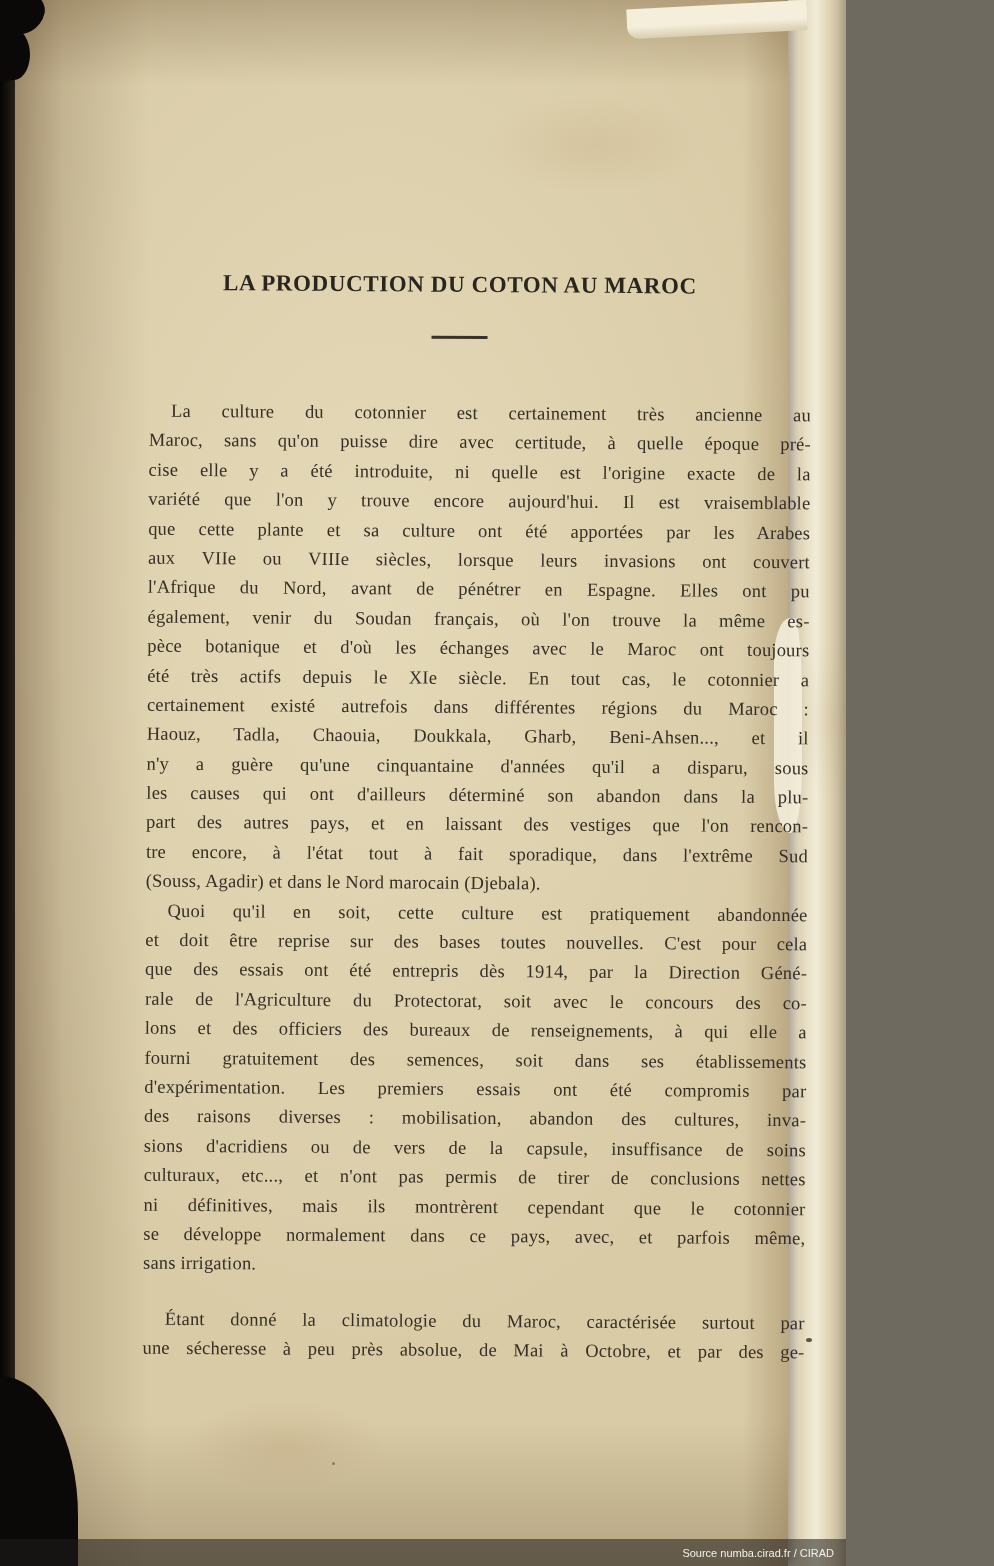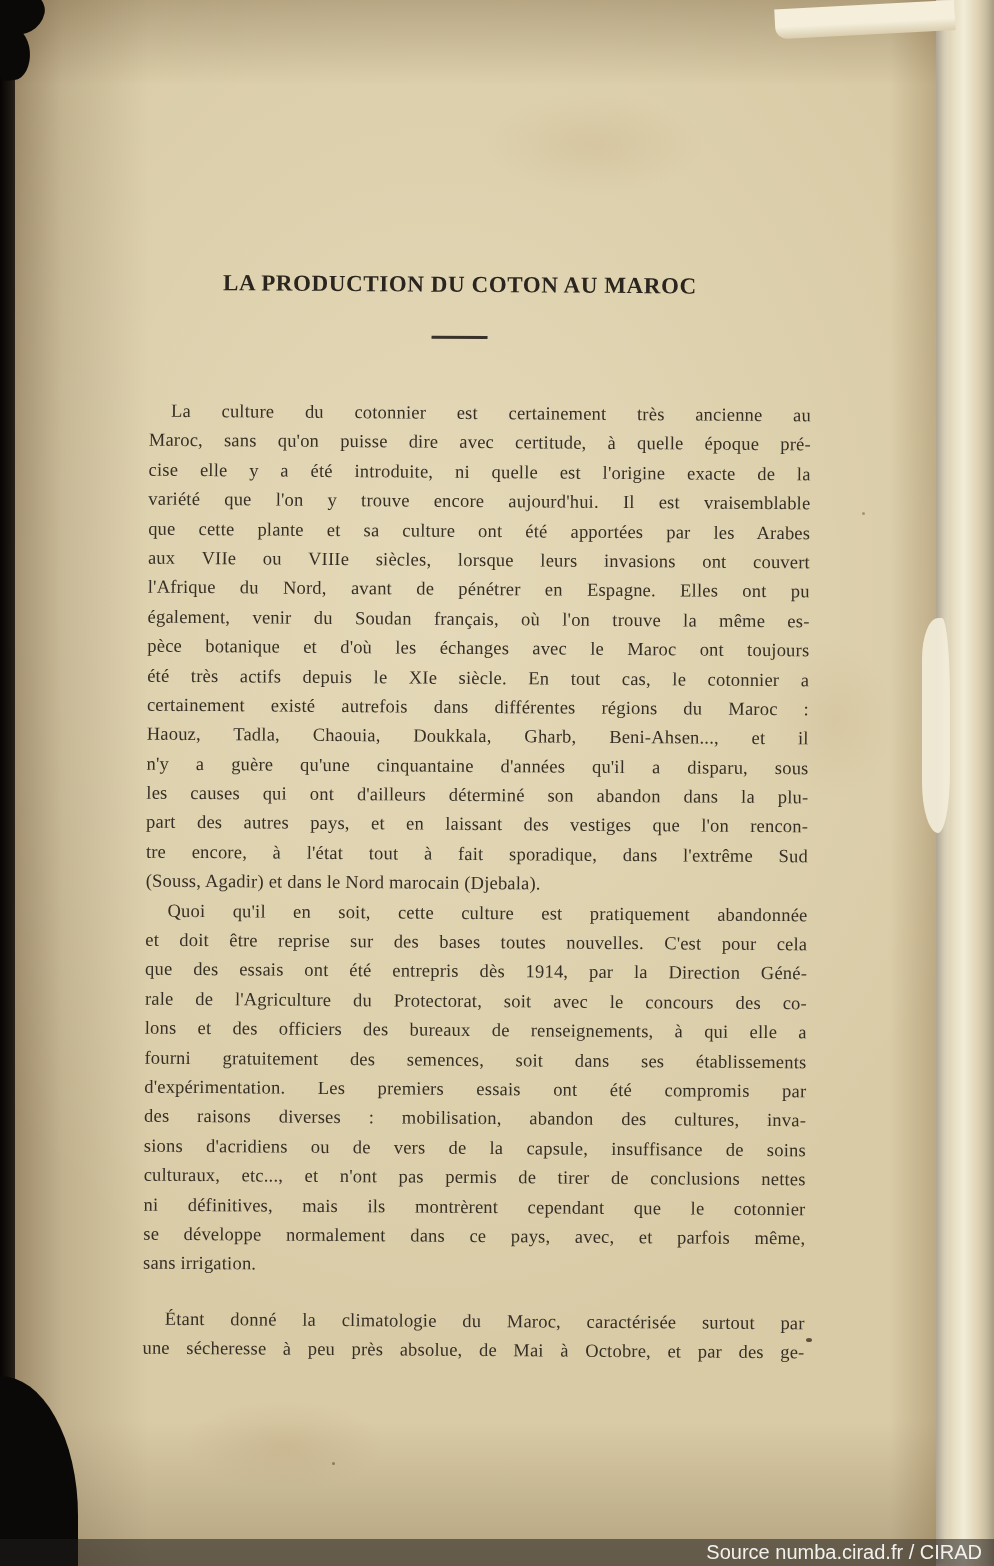--- a/index.html
+++ b/index.html
@@ -3,21 +3,21 @@
 <meta charset="utf-8">
 <style>
   * { box-sizing: border-box; }
   html, body { margin: 0; padding: 0; }
   body {
     width: 994px; height: 1566px;
     background: #6f6a60;
     font-family: "Liberation Serif", serif;
   }
   #stage {
-    position: relative; width: 994px; height: 1566px;
+    position: relative; width: 846px; height: 1566px;
     overflow: hidden; background: #6f6a60;
   }
 
   
   #underpages {
     position: absolute; top: 0; right: 0; width: 74px; height: 100%;
     background: linear-gradient(90deg,
       #b9ac8c 0px, #e8dfc6 6px, #f5f0df 16px, #e3d9bd 30px,
       #f2ecd8 44px, #ded2b2 58px, #c9bda0 66px, #a79b80 74px);
   }
@@ -95,21 +95,21 @@
   .ln.first { text-indent: 22px; }
   .ln.last  { text-align-last: left; }
 
   
   #source-bar {
     position: absolute; left: 0; bottom: 0; width: 100%; height: 27px;
     background: rgba(33,30,27,0.55);
     display: flex; align-items: center; justify-content: flex-end;
     padding-right: 12px;
     font-family: "Liberation Sans", sans-serif;
-    font-size: 20px; color: #f2f1ee;
+    font-size: 11px; color: #f2f1ee;
   }
 </style>
 </head>
 <body>
 
 <div id="stage">
 
   <div id="underpages"></div>
 
   <div id="page">

